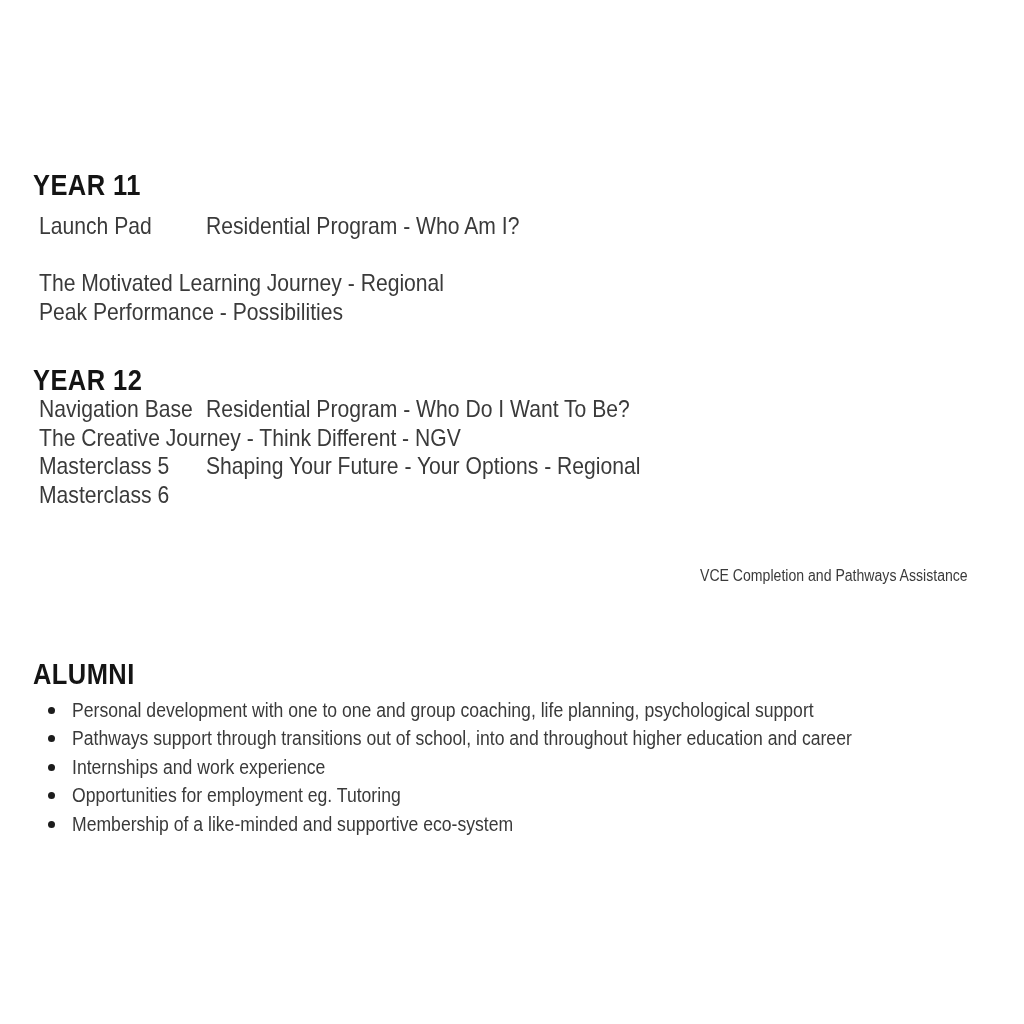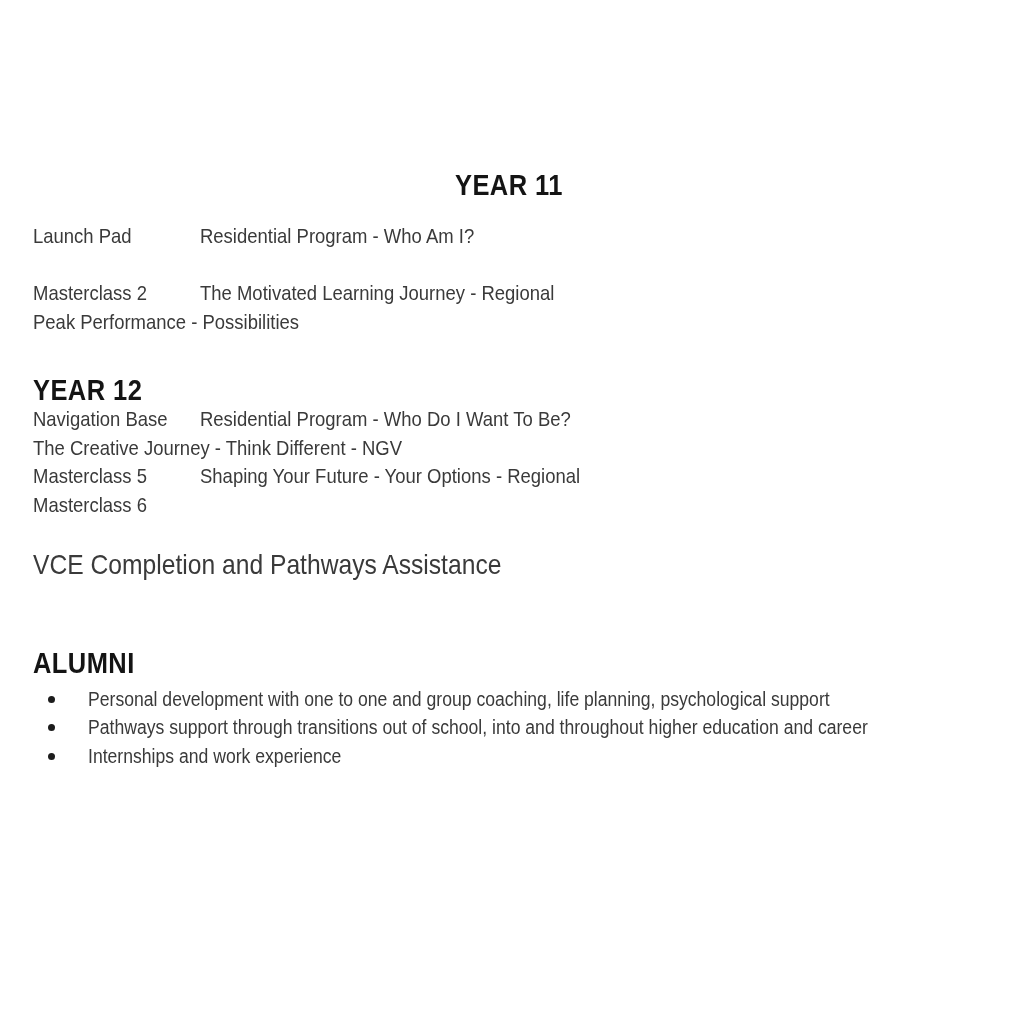--- a/index.html
+++ b/index.html
@@ -21,49 +21,50 @@
     white-space: nowrap;
   }
   .section-heading {
     font-size: 30px;
     line-height: 30px;
     font-weight: bold;
     letter-spacing: 0.5px;
     color: #141414;
   }
   .section-heading .ctext { transform: scaleX(0.85); }
-  .h-mb { margin-bottom: 22px; text-align: center; }
+  .h-mb { margin-bottom: 12px; }
   .rows { }
   .row {
     display: flex;
     height: 28.5px;
     line-height: 28.5px;
-    font-size: 21px;
+    font-size: 24px;
+    margin-left: 6px;
   }
   .row-label {
     width: 167px;
     flex: none;
   }
   .row-desc { flex: 1; }
   .year12 { margin-top: 39px; }
   .year12 .section-heading { }
   .note-line {
-    margin-top: 32px;
-    font-size: 28px;
+    margin-top: 53px;
+    font-size: 16px;
     line-height: 28.5px;
+    text-align: right;
   }
   .alumni { margin-top: 68px; }
   .alumni .section-heading { margin-bottom: 7px; }
   .bullet-list { list-style: none; }
   .bullet-item {
     display: flex;
     height: 28.5px;
     line-height: 28.5px;
     font-size: 20px;
-    gap: 16px;
   }
   .bullet-dot {
     flex: none;
     width: 7px; height: 7px;
     border-radius: 50%;
     background: #1c1c1c;
     margin: 11px 17px 0 15px;
   }
 </style>
 </head>
@@ -76,21 +77,20 @@
       <span class="ctext">YEAR 11</span>
     </div>
     <div class="rows">
       <div class="row">
         <div class="row-label"><span class="ctext">Launch Pad</span></div>
         <div class="row-desc"><span class="ctext">Residential Program - Who Am I?</span></div>
       </div>
       <div class="row">
       </div>
       <div class="row">
-        <div class="row-label"><span class="ctext">Masterclass 2</span></div>
         <div class="row-desc"><span class="ctext">The Motivated Learning Journey - Regional</span></div>
       </div>
       <div class="row">
         <div class="row-desc"><span class="ctext">Peak Performance - Possibilities</span></div>
       </div>
     </div>
   </div>
 
   <div class="section year12">
     <div class="section-heading">
@@ -128,16 +128,24 @@
         <span class="ctext">Personal development with one to one and group coaching, life planning, psychological support</span>
       </li>
       <li class="bullet-item">
         <span class="bullet-dot"></span>
         <span class="ctext">Pathways support through transitions out of school, into and throughout higher education and career</span>
       </li>
       <li class="bullet-item">
         <span class="bullet-dot"></span>
         <span class="ctext">Internships and work experience</span>
       </li>
+      <li class="bullet-item">
+        <span class="bullet-dot"></span>
+        <span class="ctext">Opportunities for employment eg. Tutoring</span>
+      </li>
+      <li class="bullet-item">
+        <span class="bullet-dot"></span>
+        <span class="ctext">Membership of a like-minded and supportive eco-system</span>
+      </li>
     </ul>
   </div>
 
 </div>
 
 </body></html>

